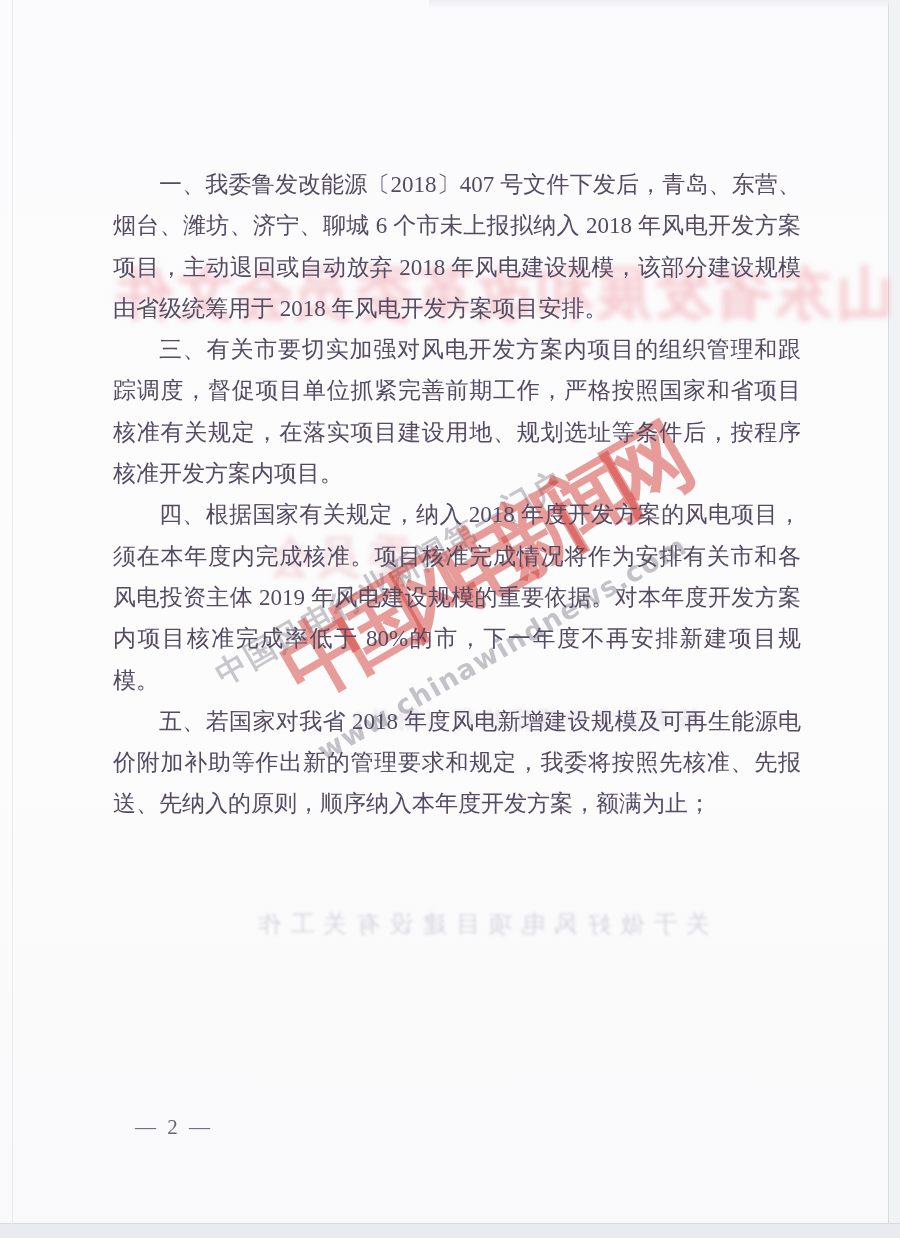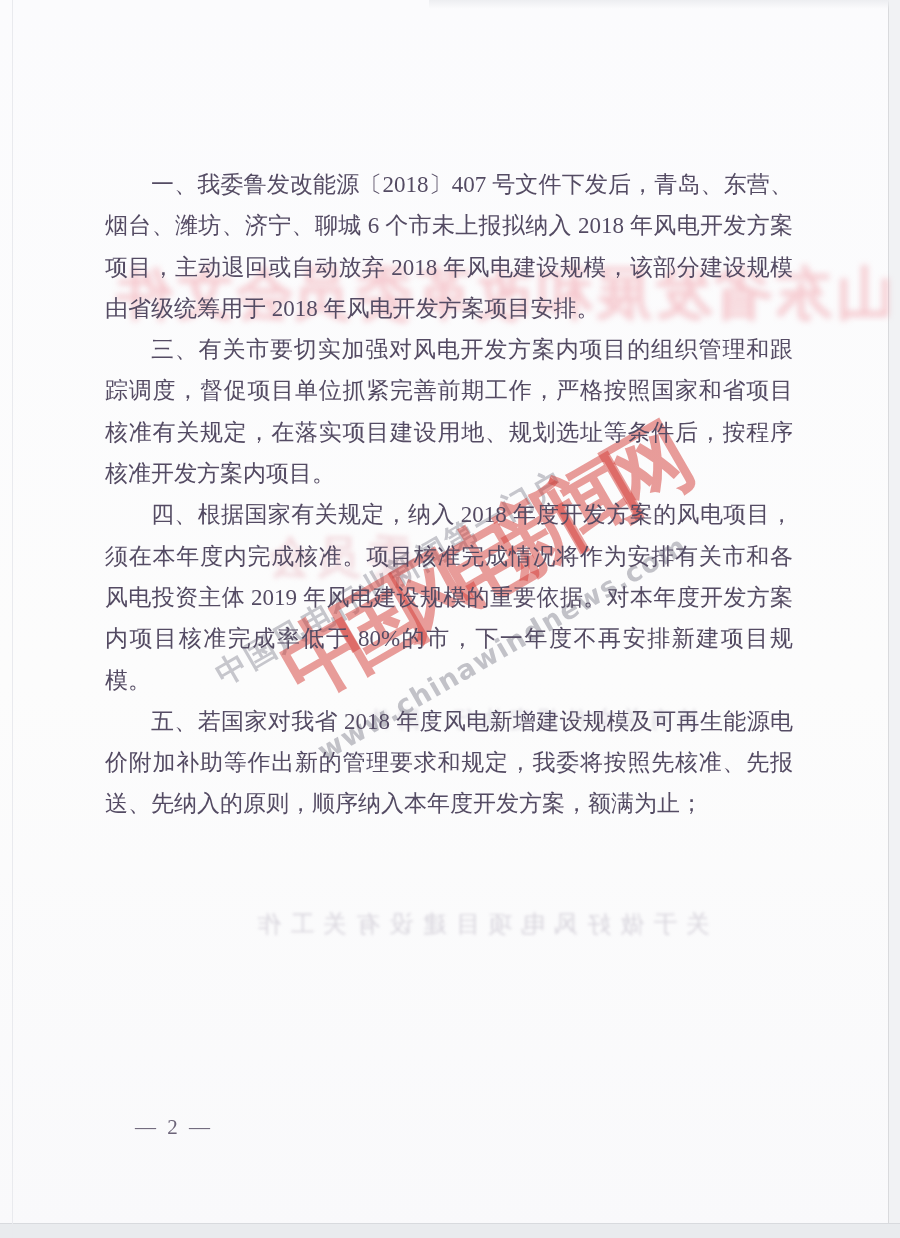--- a/index.html
+++ b/index.html
@@ -67,21 +67,21 @@
   }
   .wm-url{
     left:502px;top:648px;
     font-family:"DejaVu Sans","Liberation Sans",sans-serif;
     font-weight:700;font-size:27px;letter-spacing:1.5px;
     color:rgba(150,150,160,0.55);
     transform:translate(-50%,-50%) rotate(-30deg);
   }
   
   .content{
-    position:absolute;left:105px;top:164px;width:688px;
+    position:absolute;left:113px;top:164px;width:688px;
     z-index:2;
   }
   .content p{
     margin:0;
     font-size:23px;line-height:41.3px;
     text-indent:2em;
     text-align:justify;
     color:#544b63;
   }
   .page-number{

